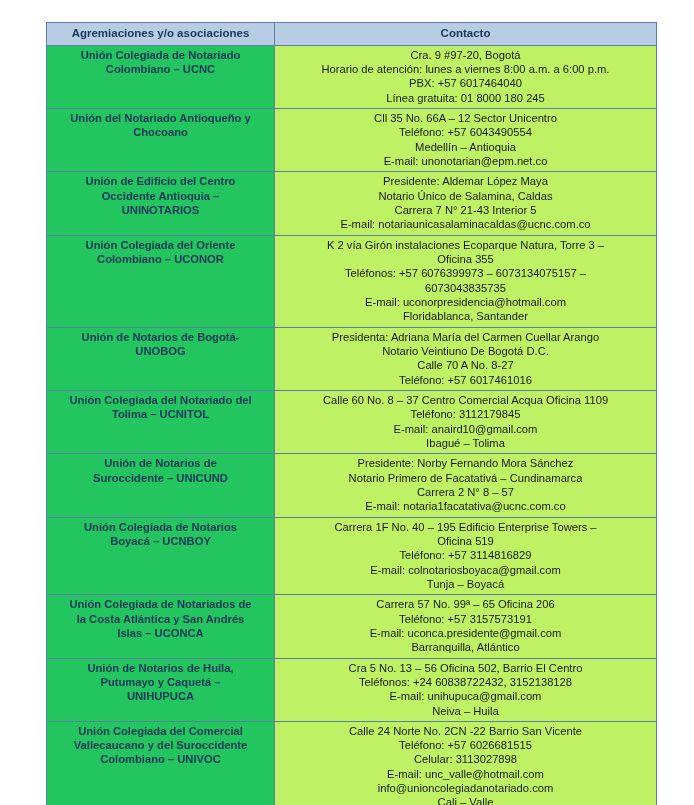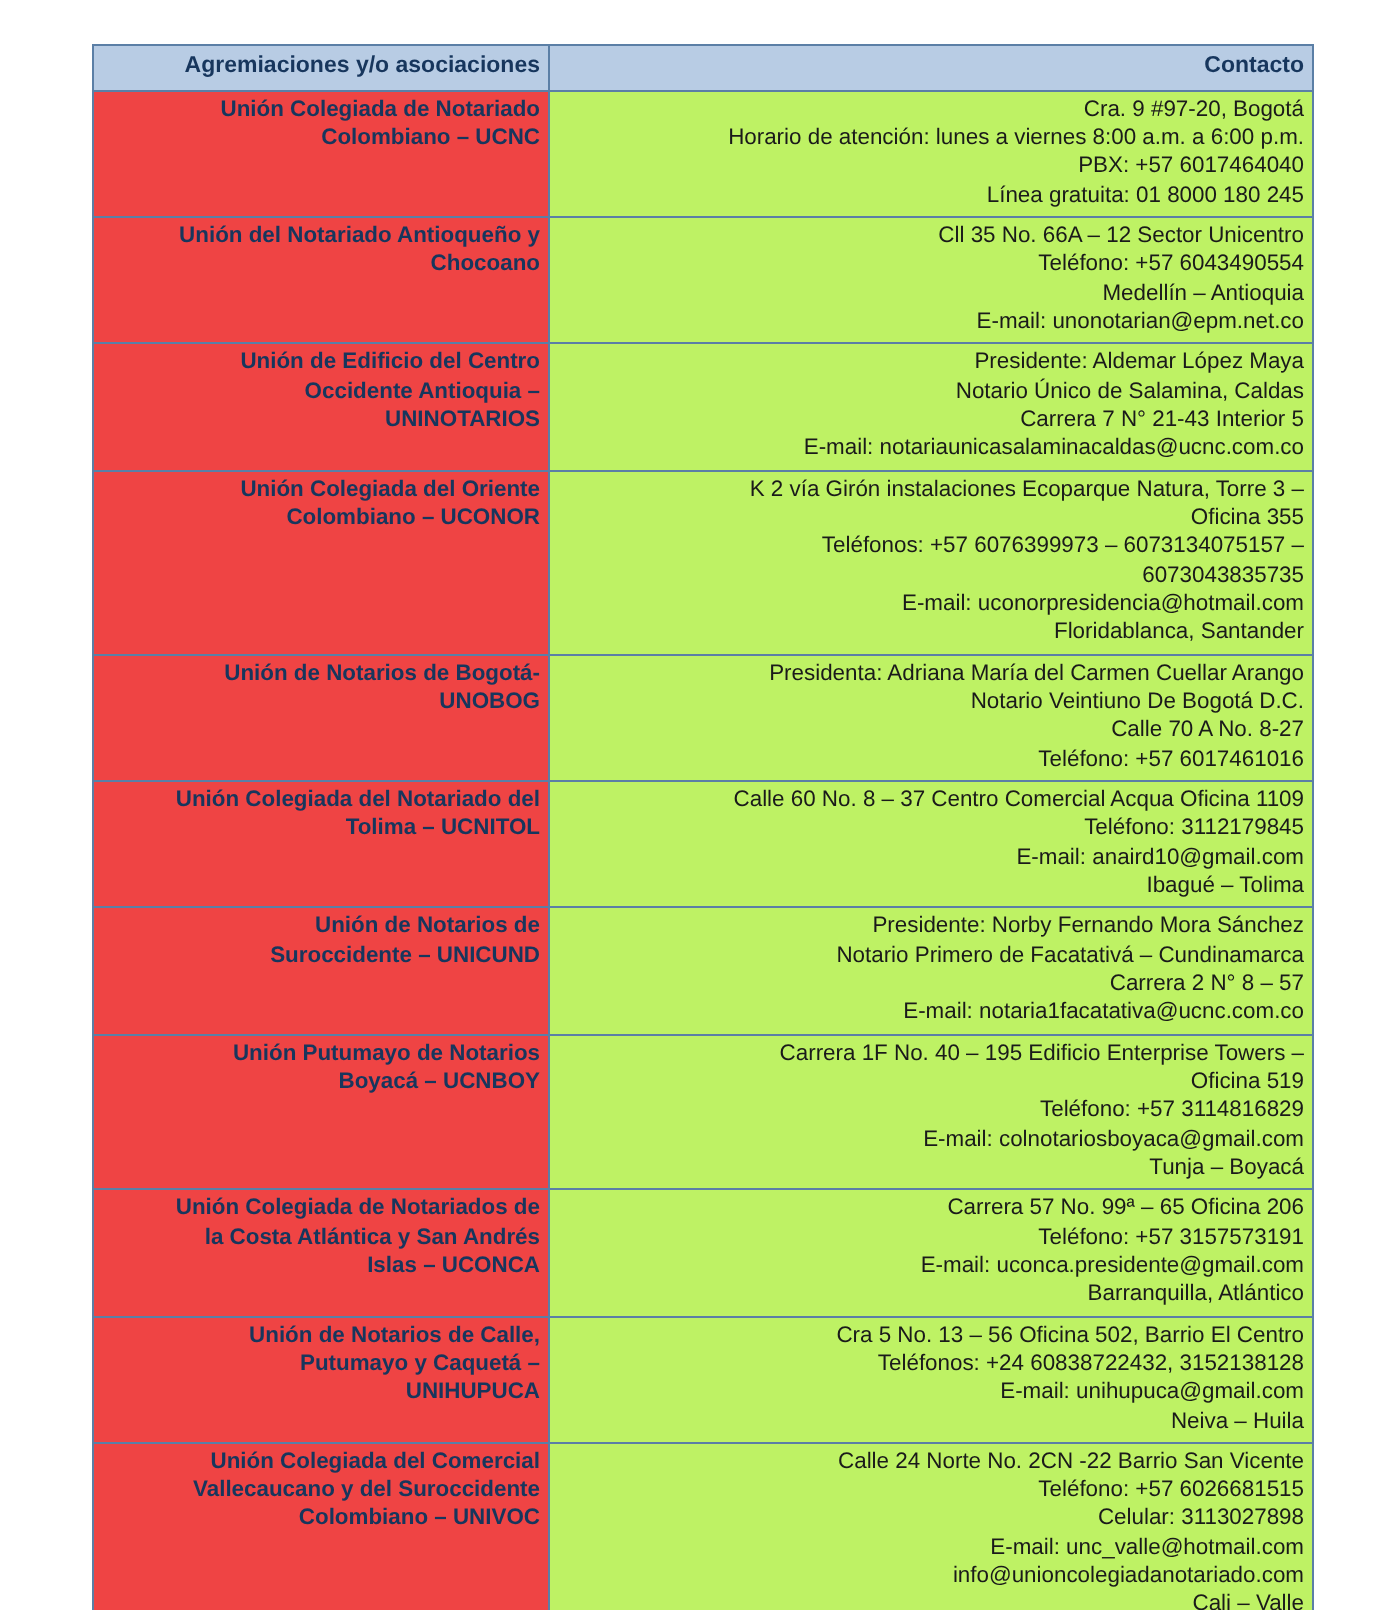--- a/index.html
+++ b/index.html
@@ -30,32 +30,32 @@
     font-size: 11.2px;
     line-height: 1.28;
   }
   table.assoc-table col.c1 { width: 228px; }
   table.assoc-table col.c2 { width: 382px; }
   table.assoc-table th,
   table.assoc-table td {
     border: 1px solid #5b7fa6;
     vertical-align: top;
     padding: 2px 4px 3px 4px;
-    text-align: right;
+    text-align: center;
   }
   table.assoc-table thead th {
     background: #b8cce4;
     color: #17365d;
     font-weight: bold;
     font-size: 11.5px;
     padding-top: 3px;
     padding-bottom: 4px;
   }
   td.name-cell {
-    background: #ef4444;
+    background: #22c55e;
     color: #17365d;
     font-weight: bold;
   }
   td.contact-cell {
     background: #bef264;
     color: #1a1a1a;
   }
   .line {
     display: block;
     white-space: pre-wrap;
@@ -160,21 +160,21 @@
           </td>
           <td class="contact-cell">
             <span class="line">Presidente: Norby Fernando Mora Sánchez</span>
             <span class="line">Notario Primero de Facatativá – Cundinamarca</span>
             <span class="line">Carrera 2 N° 8 – 57</span>
             <span class="line">E-mail: notaria1facatativa@ucnc.com.co</span>
           </td>
         </tr>
         <tr>
           <td class="name-cell">
-            <span class="line">Unión Putumayo de Notarios</span>
+            <span class="line">Unión Colegiada de Notarios</span>
             <span class="line">Boyacá – UCNBOY</span>
           </td>
           <td class="contact-cell">
             <span class="line">Carrera 1F No. 40 – 195 Edificio Enterprise Towers –</span>
             <span class="line">Oficina 519</span>
             <span class="line">Teléfono: +57 3114816829</span>
             <span class="line">E-mail: colnotariosboyaca@gmail.com</span>
             <span class="line">Tunja – Boyacá</span>
           </td>
         </tr>
@@ -186,21 +186,21 @@
           </td>
           <td class="contact-cell">
             <span class="line">Carrera 57 No. 99ª – 65 Oficina 206</span>
             <span class="line">Teléfono: +57 3157573191</span>
             <span class="line">E-mail: uconca.presidente@gmail.com</span>
             <span class="line">Barranquilla, Atlántico</span>
           </td>
         </tr>
         <tr>
           <td class="name-cell">
-            <span class="line">Unión de Notarios de Calle,</span>
+            <span class="line">Unión de Notarios de Huila,</span>
             <span class="line">Putumayo y Caquetá –</span>
             <span class="line">UNIHUPUCA</span>
           </td>
           <td class="contact-cell">
             <span class="line">Cra 5 No. 13 – 56 Oficina 502, Barrio El Centro</span>
             <span class="line">Teléfonos: +24 60838722432, 3152138128</span>
             <span class="line">E-mail: unihupuca@gmail.com</span>
             <span class="line">Neiva – Huila</span>
           </td>
         </tr>

